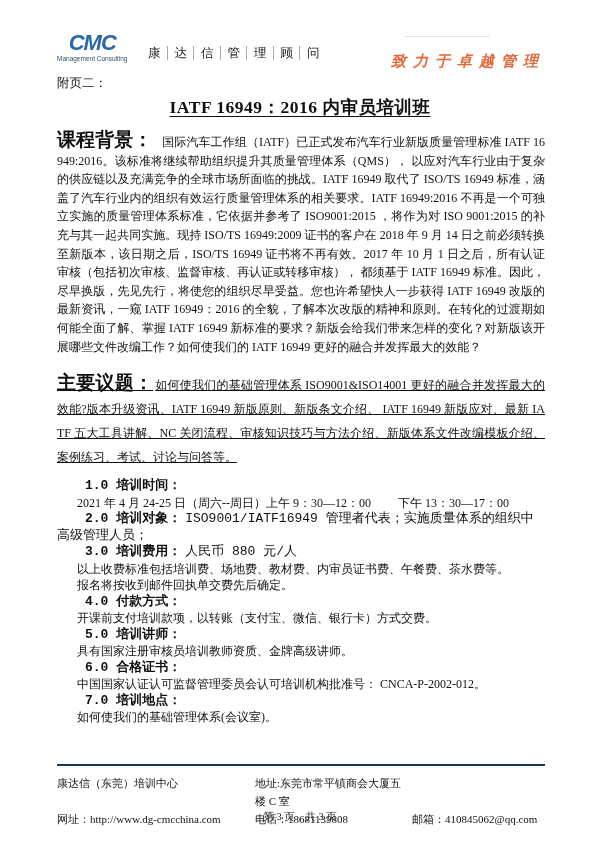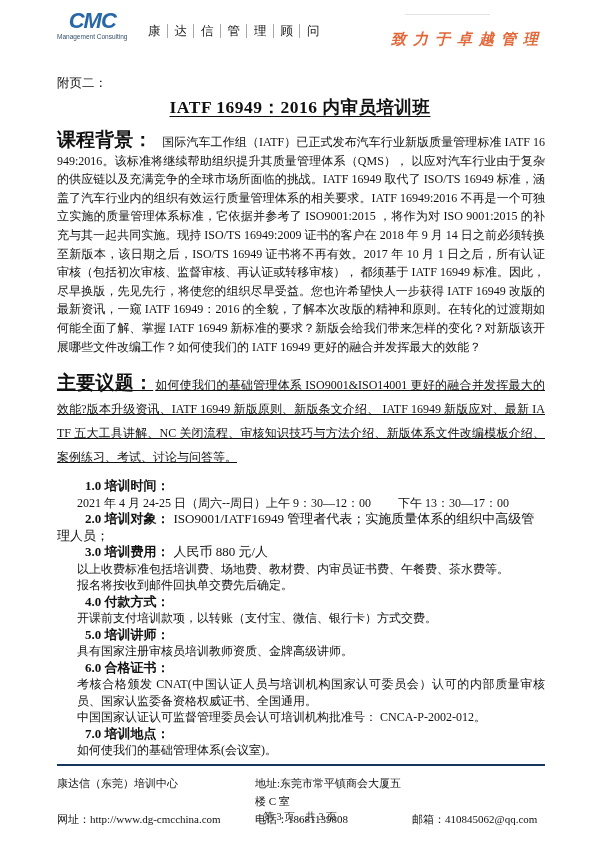--- a/index.html
+++ b/index.html
@@ -8,21 +8,21 @@
     position: relative;
     width: 600px; height: 848px;
     margin: 0 auto;
     background: #ffffff;
     font-family: "Liberation Serif", "DejaVu Serif", serif;
     color: #111;
     overflow: hidden;
   }
   
   .header {
-    position: absolute; top: 10px; left: 57px; right: 55px;
+    position: absolute; top: 32px; left: 57px; right: 55px;
     display: flex; justify-content: space-between; align-items: flex-start;
   }
   .header-left { display: flex; align-items: flex-end; gap: 14px; }
   .logo { display: flex; flex-direction: column; align-items: center; line-height: 1; }
   .logo-cmc {
     font-family: "Liberation Sans", sans-serif;
     font-style: italic; font-weight: bold;
     font-size: 22px; letter-spacing: -1px;
     color: #2868a8;
   }
@@ -57,21 +57,21 @@
   
   .content { position: absolute; top: 131px; left: 57px; width: 488px; }
   .para {
     font-size: 12px; line-height: 18.6px; text-align: justify;
     word-break: break-all;
   }
   .para-label { font-weight: bold; font-size: 19px; margin-right: 10px; }
   .topics { margin-top: 15px; line-height: 24px; text-decoration: underline; }
   .topics .para-label { margin-right: 2px; }
   .sections { margin-top: 9px; }
-  .sec-line { font-size: 12px; line-height: 16.5px; }
+  .sec-line { font-size: 12px; line-height: 16.5px; font-family: Liberation Mono, monospace; }
   .sec-heading {
     font-weight: bold; font-size: 13px; margin-left: 28px;
   }
   .sec-inline { font-size: 13px; margin-left: 4px; }
   .sec-body { font-size: 12px; line-height: 16.5px; margin-left: 20px; text-align: justify; }
   
   .footer { position: absolute; top: 764px; left: 57px; width: 488px; }
   .footer-rule { height: 2px; background: #17365d; margin-bottom: 8px; }
   .footer-row { display: flex; font-size: 11px; line-height: 18px; }
   .f-col1 { width: 198px; flex: none; }
@@ -146,21 +146,20 @@
         <div class="sec-body">开课前支付培训款项，以转账（支付宝、微信、银行卡）方式交费。</div>
       </div>
 
       <div class="section">
         <div class="sec-line"><span class="sec-heading">5.0 培训讲师：</span></div>
         <div class="sec-body">具有国家注册审核员培训教师资质、金牌高级讲师。</div>
       </div>
 
       <div class="section">
         <div class="sec-line"><span class="sec-heading">6.0 合格证书：</span></div>
-        <div class="sec-body">考核合格颁发 CNAT(中国认证人员与培训机构国家认可委员会）认可的内部质量审核员、国家认监委备资格权威证书、全国通用。</div>
         <div class="sec-body">中国国家认证认可监督管理委员会认可培训机构批准号： CNCA-P-2002-012。</div>
       </div>
 
       <div class="section">
         <div class="sec-line"><span class="sec-heading">7.0 培训地点：</span></div>
         <div class="sec-body">如何使我们的基础管理体系(会议室)。</div>
       </div>
 
     </div>
   </div>

